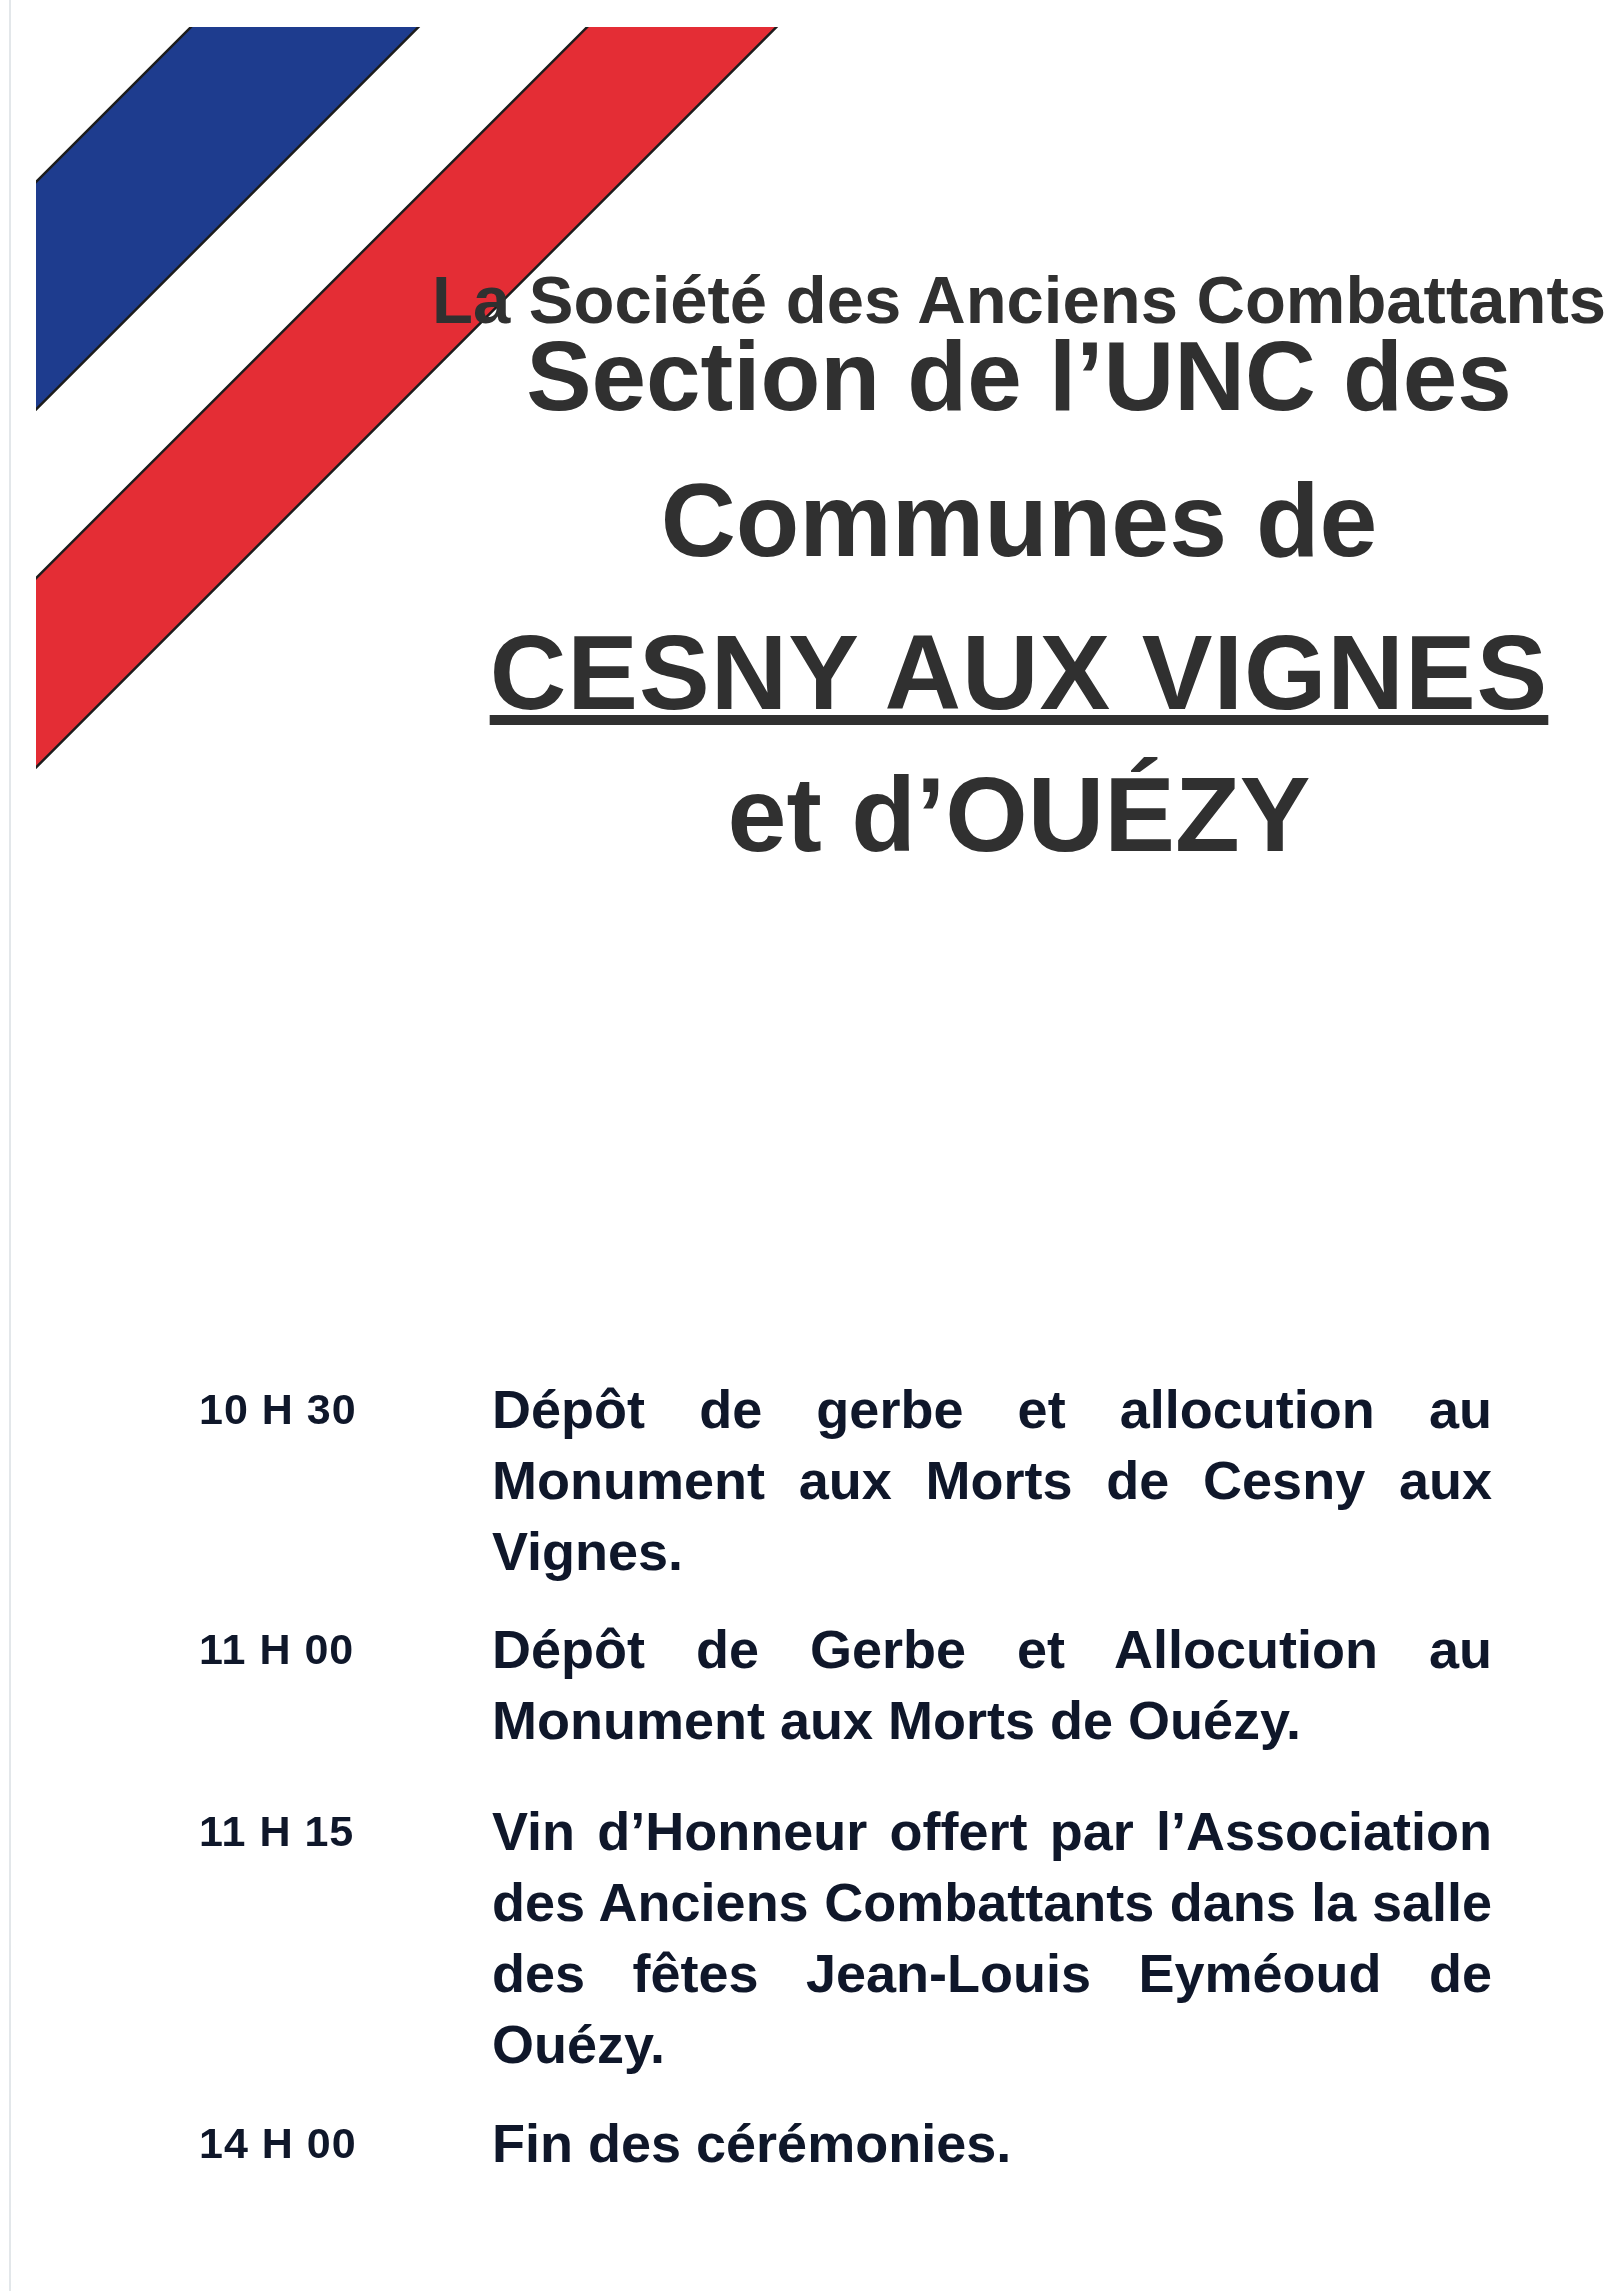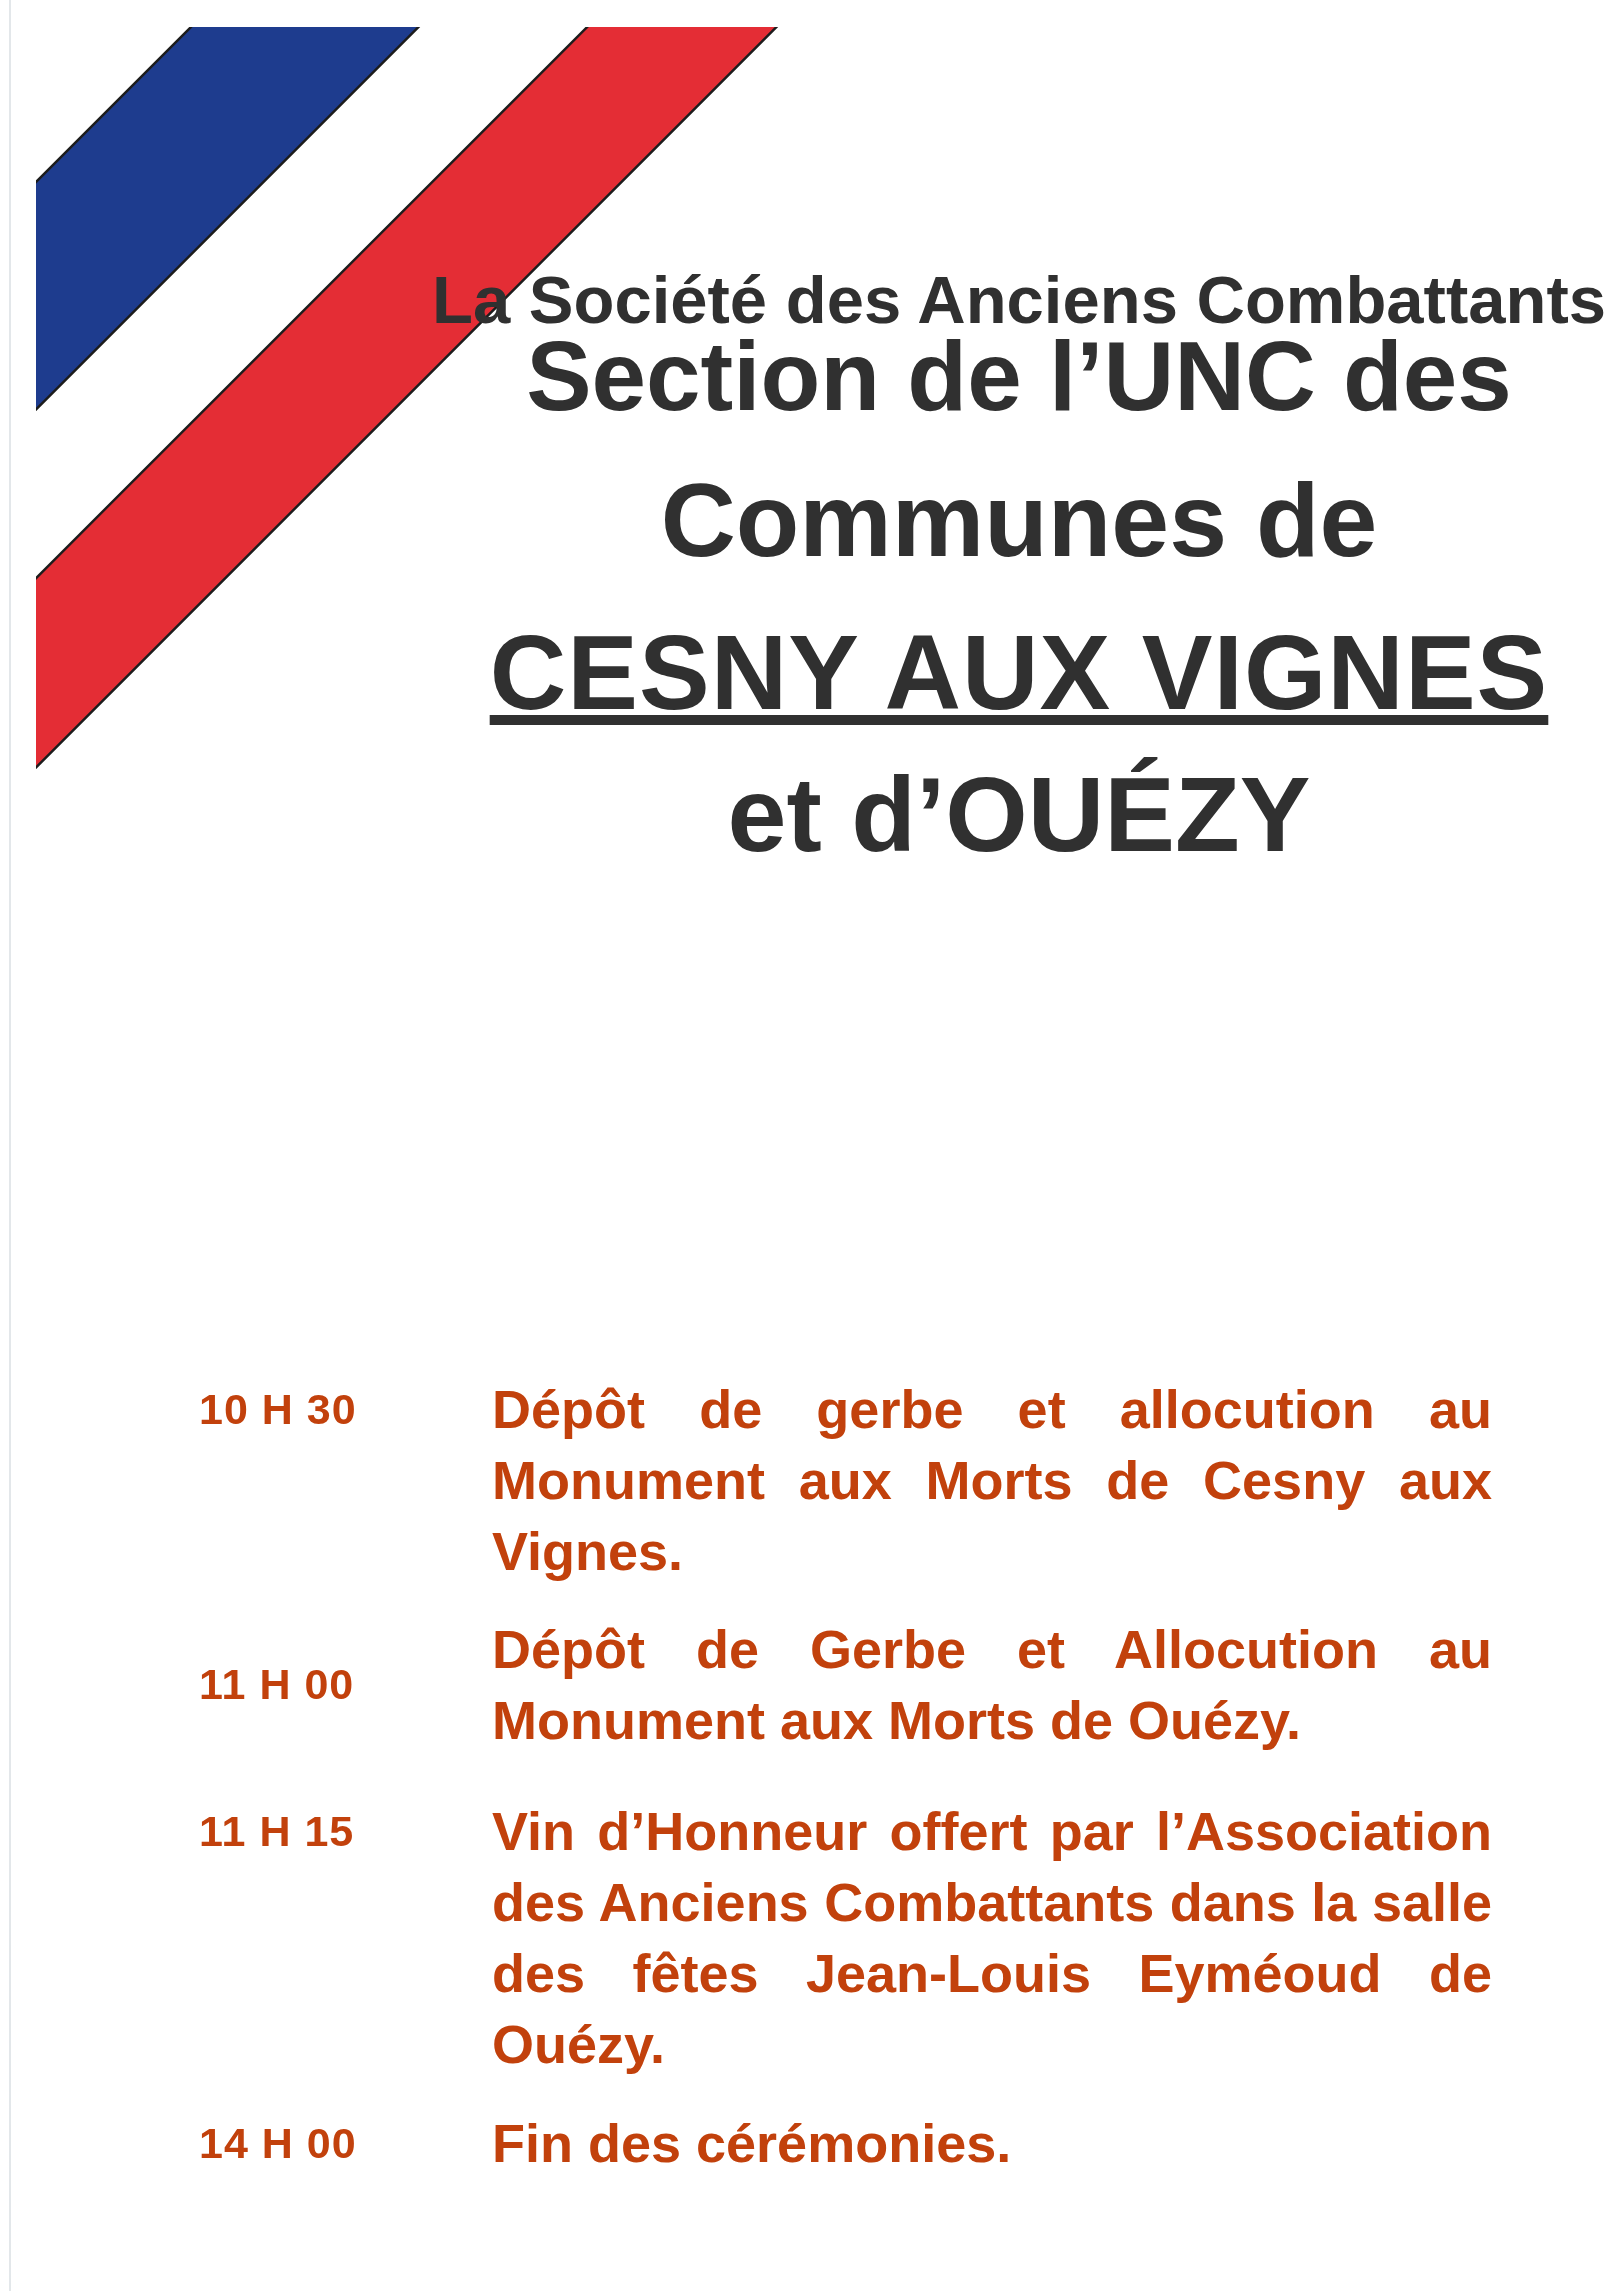--- a/index.html
+++ b/index.html
@@ -38,25 +38,25 @@
   }
   .date-line{
     font-size:56px;line-height:59px;
     font-variant:small-caps;letter-spacing:1px;
     margin:0 0 57px 0;
   }
   .invite-line{font-size:40px;line-height:43px;letter-spacing:0.5px;}
   
   .schedule{
     position:absolute;left:199px;top:1374px;width:1293px;
-    font-weight:700;color:#c2410c;
+    font-weight:700;color:#0f172a;
   }
   .row{display:flex;align-items:flex-start;}
   .row-1{margin-bottom:26.5px;}
-  .row-2{margin-bottom:40px;align-items:center;}
+  .row-2{margin-bottom:40px;}
   .row-3{margin-bottom:28px;}
   .time{
     flex:0 0 293px;font-size:43px;line-height:71px;
     letter-spacing:1px;white-space:nowrap;
   }
   .desc{
     flex:0 0 1000px;font-size:54px;line-height:71px;
     text-align:justify;text-align-last:left;
   }
 </style>

